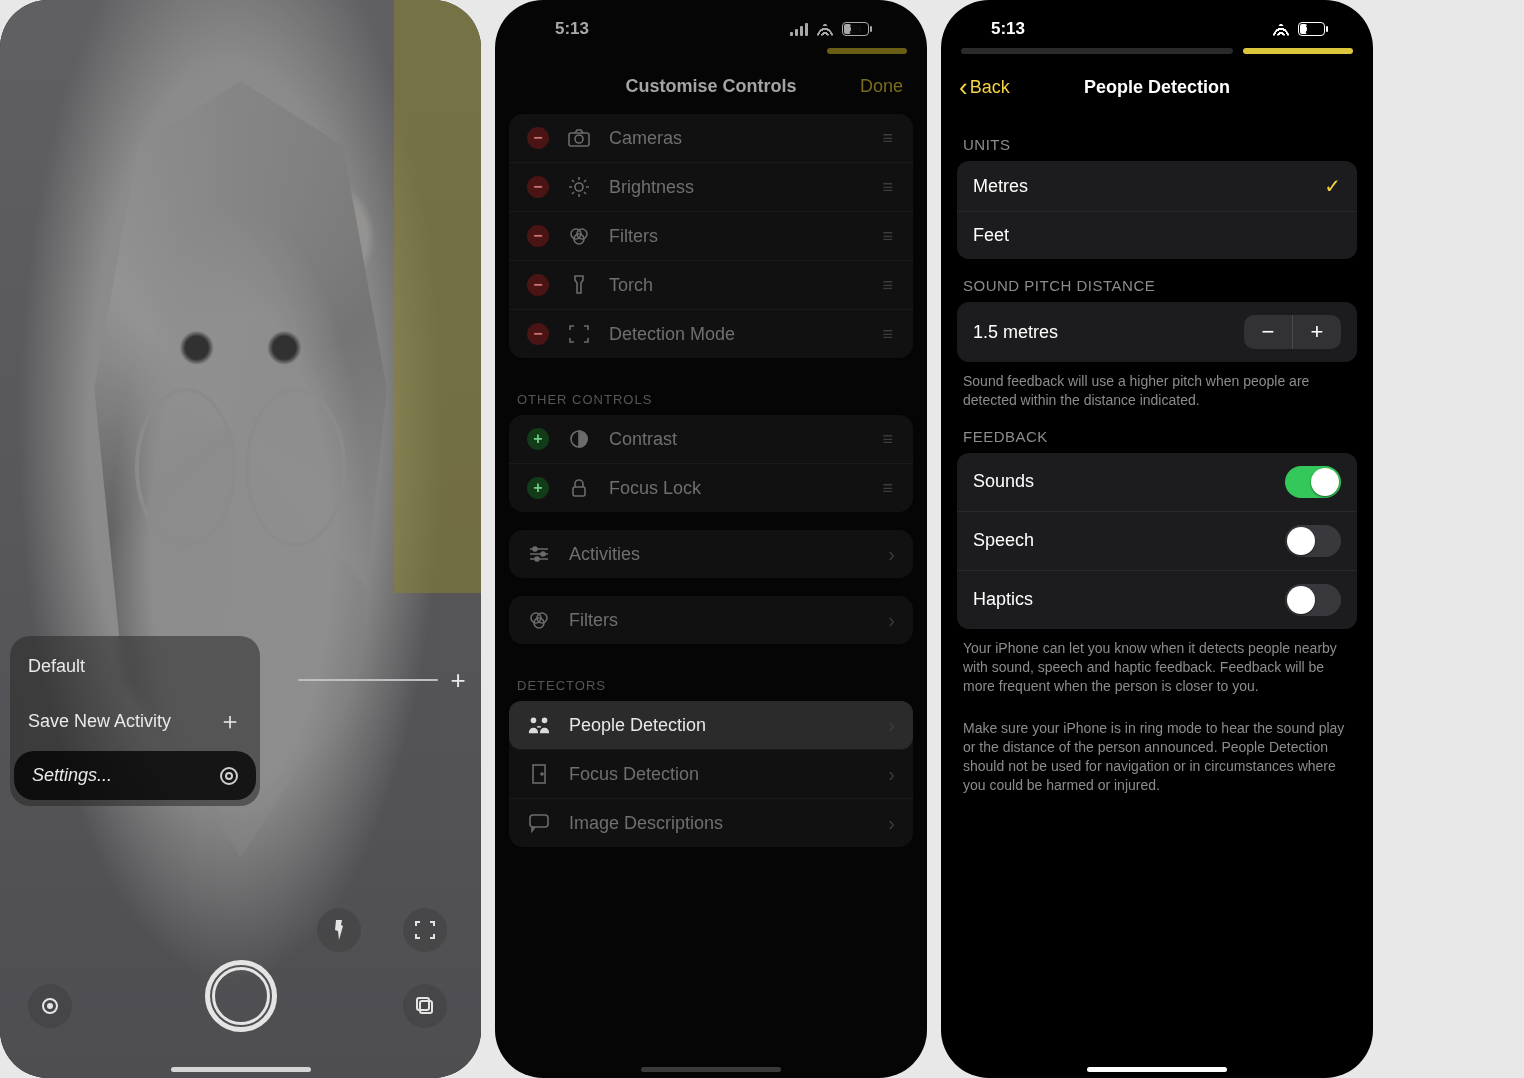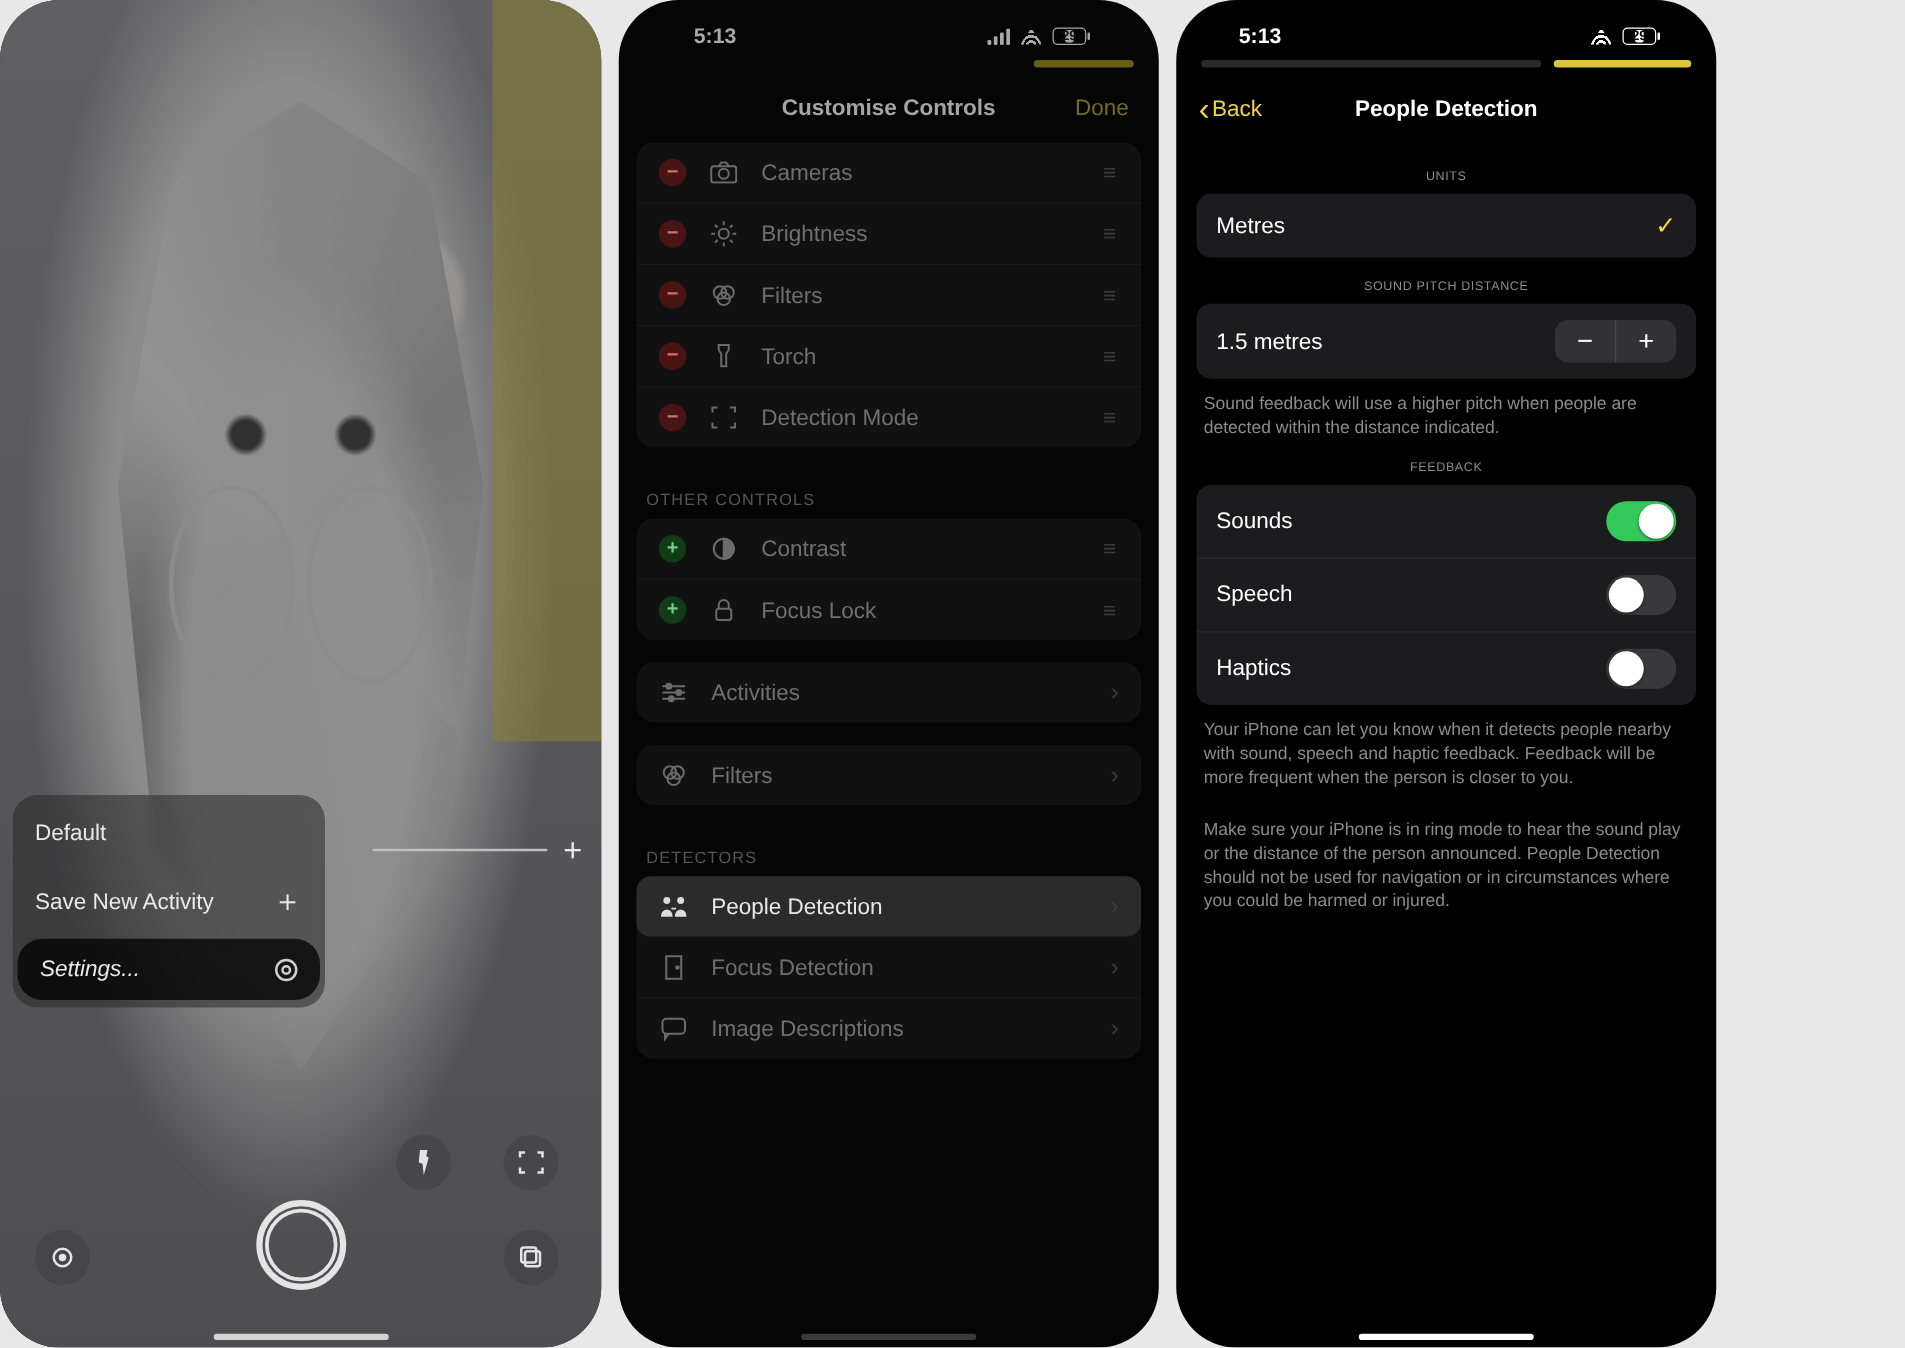--- a/index.html
+++ b/index.html
@@ -101,42 +101,42 @@
   .mid-row.highlight { background:#2b2b2b; color:#e8e8e8; border-radius:12px; }
   .mid-row.highlight .icon-slot { color:#dcdcdc; }
   .mid-sect { color:#565656; font-size:13px; letter-spacing:1px; padding:16px 8px 8px; text-transform:uppercase; }
   .mid .home-ind { position:absolute; bottom:6px; left:50%; transform:translateX(-50%); width:140px; height:5px; border-radius:3px; background:#3a3a3a; }
 
   
   .right { background:#000; }
   .right .status { position:absolute; top:14px; left:0; right:0; height:30px; display:flex; justify-content:space-between; align-items:center; padding:0 48px 0 50px; color:#fff; font-size:17px; font-weight:600; }
   .right .status .icons { display:flex; gap:8px; align-items:center; }
   .batt { display:inline-flex; align-items:center; gap:2px; }
-  .batt .shell { width:27px; height:14px; border:1.5px solid currentColor; border-radius:4px; position:relative; display:flex; align-items:center; padding:1px;justify-content:center; }
+  .batt .shell { width:27px; height:14px; border:1.5px solid currentColor; border-radius:4px; position:relative; display:flex; align-items:center; padding:1px; }
   .batt .shell::after { content:""; position:absolute; right:-4px; top:3px; width:2px; height:6px; background:currentColor; border-radius:1px; }
   .batt .fill { height:100%; background:currentColor; border-radius:2px; }
   .batt .num { font-size:11px; font-weight:700; position:absolute; left:0; right:0; text-align:center; color:#000; }
   .mid .batt .num { color:#111; }
   .wifi { width:18px; height:13px; position:relative; }
   .wifi::before { content:""; position:absolute; inset:0; background:
      radial-gradient(circle at 50% 100%, transparent 0 2px, currentColor 2px 4px, transparent 4px 6px, currentColor 6px 8px, transparent 8px 10px, currentColor 10px 12px, transparent 12px);
      clip-path: polygon(0 100%, 50% 0, 100% 100%); }
   .dots4 { display:flex; gap:2px; align-items:flex-end; }
   .dots4 span { width:3px; background:currentColor; border-radius:1px; }
   .dots4 span:nth-child(1){height:4px} .dots4 span:nth-child(2){height:7px} .dots4 span:nth-child(3){height:10px} .dots4 span:nth-child(4){height:13px}
 
   .right .yellow-tab { position:absolute; top:48px; right:20px; width:110px; height:6px; background:#dcc63b; border-radius:3px; }
   .right .left-tab  { position:absolute; top:48px; left:20px; right:140px; height:6px; background:#2a2a2a; border-radius:3px; }
 
   .right .navbar { position:absolute; top:64px; left:0; right:0; height:46px; display:flex; align-items:center; justify-content:center; color:#fff; font-size:18px; font-weight:600; }
   .right .navbar .back { position:absolute; left:18px; color:#f4d443; font-weight:400; font-size:18px; display:flex; align-items:center; gap:2px; }
   .right .navbar .back .chev { font-size:26px; line-height:0; }
 
   .right-content { position:absolute; top:118px; bottom:0; left:16px; right:16px; overflow:auto; }
-  .r-sect { color:#8c8c8c; font-size:10px; letter-spacing:.5px; padding:18px 6px 8px; text-transform:uppercase;text-align:center; }
+  .r-sect { color:#8c8c8c; font-size:15px; letter-spacing:.5px; padding:18px 6px 8px; text-transform:uppercase; }
   .r-group { background:#1c1c1e; border-radius:12px; overflow:hidden; }
   .r-row { display:flex; align-items:center; justify-content:space-between; padding:13px 16px; color:#fff; font-size:18px; border-bottom:1px solid #2a2a2c; }
   .r-row:last-child{ border-bottom:none; }
   .r-row .check { color:#f4d443; font-size:20px; }
   .r-foot { color:#8c8c8c; font-size:14px; line-height:1.35; padding:10px 6px 0; }
 
   .stepper { display:flex; background:#323234; border-radius:10px; overflow:hidden; }
   .stepper button { width:48px; height:34px; background:transparent; border:none; color:#fff; font-size:22px; font-weight:400; cursor:pointer; }
   .stepper .div { width:1px; background:#4a4a4c; }
 
@@ -405,20 +405,23 @@
     <span>People Detection</span>
   </div>
 
   <div class="right-content">
     <div class="r-sect">UNITS</div>
     <div class="r-group">
       <div class="r-row">
         <span>Metres</span>
         <span class="check">✓</span>
       </div>
+      <div class="r-row">
+        <span>Feet</span>
+      </div>
     </div>
 
     <div class="r-sect">SOUND PITCH DISTANCE</div>
     <div class="r-group">
       <div class="r-row">
         <span>1.5 metres</span>
         <span class="stepper">
           <button>−</button>
           <span class="div"></span>
           <button>+</button>

